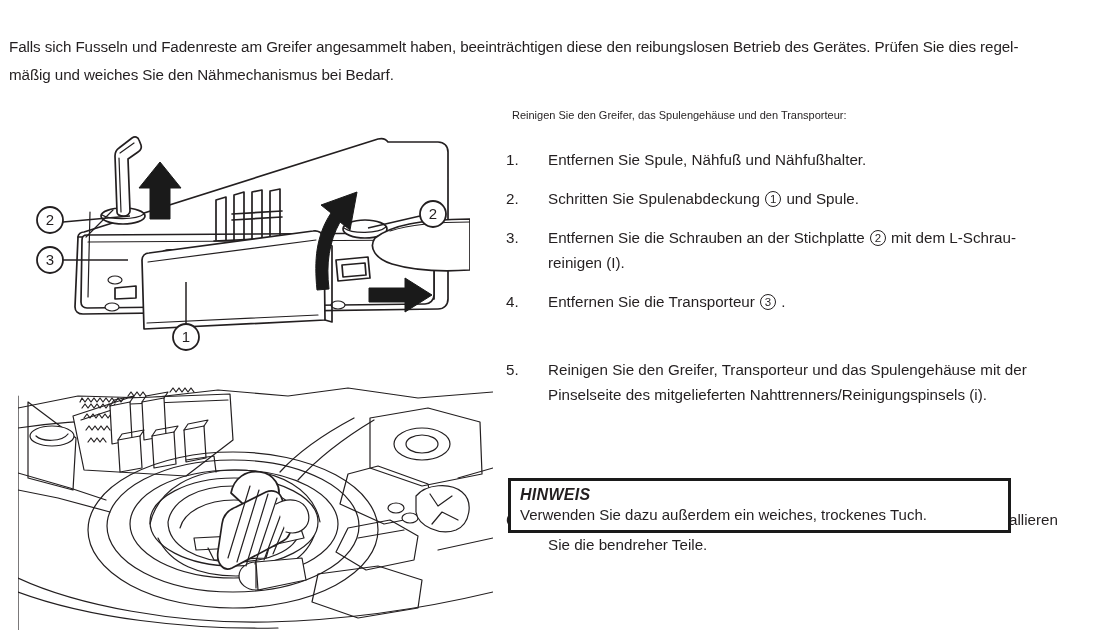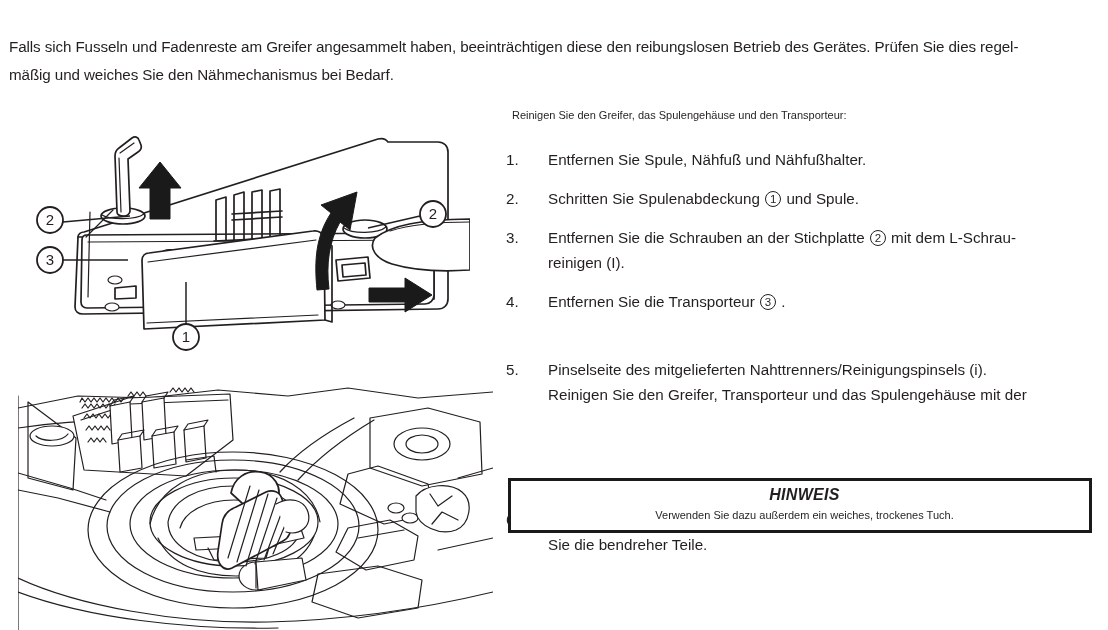--- a/index.html
+++ b/index.html
@@ -79,38 +79,37 @@
     vertical-align: 1px;
     margin: 0 1px;
     box-sizing: border-box;
   }
 
   
   #note {
     position: absolute;
     left: 508px;
     top: 478px;
-    width: 584px;
+    width: 503px;
     height: 55px;
     border: 3px solid #1a1a1a;
     box-sizing: border-box;
     background: #fff;
-    text-align: center;
   }
   #note .title {
     font-size: 16px;
     font-weight: bold;
     font-style: italic;
     letter-spacing: 0.3px;
     padding: 4px 0 0 9px;
     line-height: 19px;
     color: #231f20;
   }
   #note .txt {
-    font-size: 11px;
+    font-size: 15px;
     line-height: 22px;
     padding: 0 0 0 9px;
     color: #231f20;
   }
 
   
   #fig-top {
     position: absolute;
     left: 20px;
     top: 92px;
@@ -370,22 +369,22 @@
     <div class="step">
       <div class="num">4.</div>
       <div class="body">
         <span class="ln"><span>Entfernen Sie die Transporteur </span><span class="circnum">3</span><span> .</span></span>
       </div>
     </div>
 
     <div class="step" style="margin-top:43px;">
       <div class="num">5.</div>
       <div class="body">
+        <span class="ln">Reinigen Sie den Greifer, Transporteur und das Spulengehäuse mit der</span>
         <span class="ln">Pinselseite des mitgelieferten Nahttrenners/Reinigungspinsels (i).</span>
-        <span class="ln">Reinigen Sie den Greifer, Transporteur und das Spulengehäuse mit der</span>
       </div>
     </div>
 
     <div class="step" style="margin-top:100px;">
       <div class="num">6.</div>
       <div class="body">
         <span class="ln">Folgen sie den Schritten 1 bis 4 in umgekehrter Reihenfolge und installieren</span>
         <span class="ln">Sie die bendreher Teile.</span>
       </div>
     </div>

